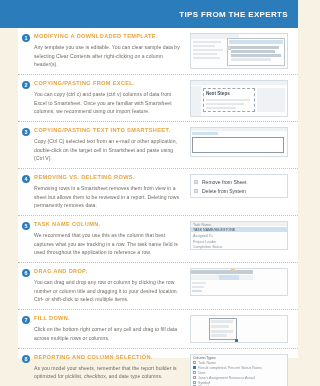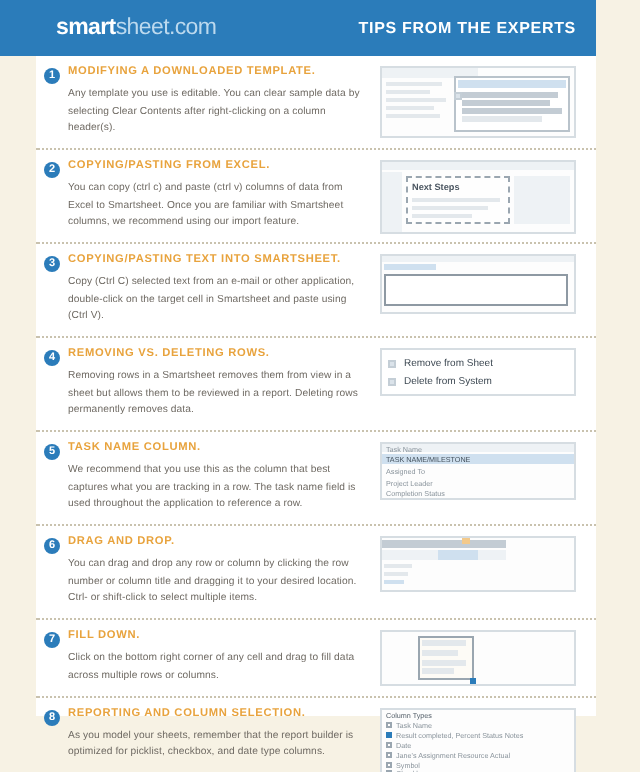--- a/index.html
+++ b/index.html
@@ -89,23 +89,20 @@
   .tiny { position: absolute; font-size: 3.6px; color: #8a949c; white-space: nowrap; }
 
   .thumb-hl { position: absolute; background: #cfe0ef; }
 </style>
 </head>
 <body>
 
 <div class="page">
 
   <div class="header">
-    <div class="logo">
-      <span class="b">smart</span><span class="l">sheet.com</span>
-    </div>
     <div class="tips">TIPS FROM THE EXPERTS</div>
   </div>
 
   <div class="sheet">
     <div class="tips-list">
 
       <div class="tip">
         <div class="tip-inner" style="min-height:46px;">
           <div class="badge">1</div>
           <div class="tip-text">

